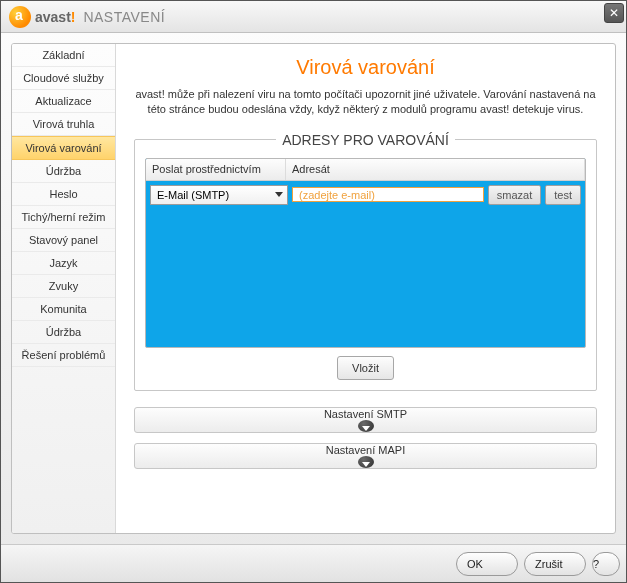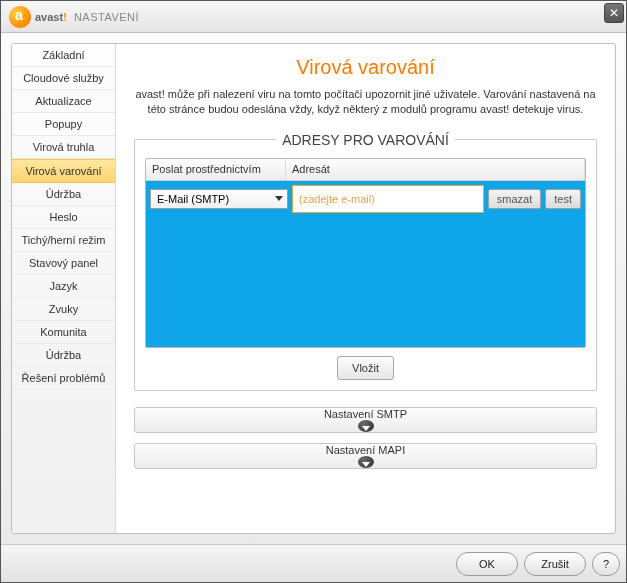--- a/index.html
+++ b/index.html
@@ -39,21 +39,21 @@
   }
   .logo-ball::after {
     content: "a";
     color: #fff;
     font-weight: bold;
     font-size: 14px;
     position: absolute;
     top: 1px; left: 6px;
   }
   .logo-text {
-    font-size: 11px;
+    font-size: 14px;
     color: #444;
     text-align: right;
   }
   .logo-text .brand { color: #666; font-weight: bold; }
   .logo-text .excl { color: #ff8a00; font-weight: bold; }
   .logo-text .section { color: #888; letter-spacing: 0.5px; margin-left: 4px; }
   .close-btn {
     position: absolute;
     right: 2px; top: 2px;
     width: 20px; height: 20px;
@@ -170,21 +170,21 @@
     cursor: pointer;
   }
   .select .caret {
     width: 0; height: 0;
     border-left: 4px solid transparent;
     border-right: 4px solid transparent;
     border-top: 5px solid #333;
   }
   .txt-input {
     flex: 1;
-    height: 28px;
+    height: 15px;
     border: 1px solid #f0a23e;
     padding: 0 6px;
     color: #f0a23e;
     display: flex;
     align-items: center;
     font-style: normal;
     background: #fff;
   }
   .mini-btn {
     height: 20px;
@@ -247,21 +247,21 @@
     background: linear-gradient(#f5f5f5,#e2e2e2);
     border-top: 1px solid #c9c9c9;
   }
   .footer .btn {
     min-width: 62px;
     height: 24px;
     background: linear-gradient(#fefefe,#e3e3e3);
     border: 1px solid #9a9a9a;
     border-radius: 12px;
     cursor: pointer;
-    text-align: center;
+    text-align: left;
     line-height: 22px;
     color: #222;
     padding: 0 10px;
   }
   .footer .btn.help { min-width: 28px; padding: 0; }
 </style>
 </head>
 <body>
 
 <div class="window">
@@ -275,21 +275,20 @@
     <div class="close-btn">✕</div>
   </div>
 
   <div class="body">
     <div class="inner">
 
       <div class="sidebar" id="sidebar">
           <div class="sidebar-item">Základní</div>
           <div class="sidebar-item">Cloudové služby</div>
           <div class="sidebar-item">Aktualizace</div>
-          <div class="sidebar-item">Popupy</div>
           <div class="sidebar-item">Virová truhla</div>
           <div class="sidebar-item selected">Virová varování</div>
           <div class="sidebar-item">Údržba</div>
           <div class="sidebar-item">Heslo</div>
           <div class="sidebar-item">Tichý/herní režim</div>
           <div class="sidebar-item">Stavový panel</div>
           <div class="sidebar-item">Jazyk</div>
           <div class="sidebar-item">Zvuky</div>
           <div class="sidebar-item">Komunita</div>
           <div class="sidebar-item">Údržba</div>

